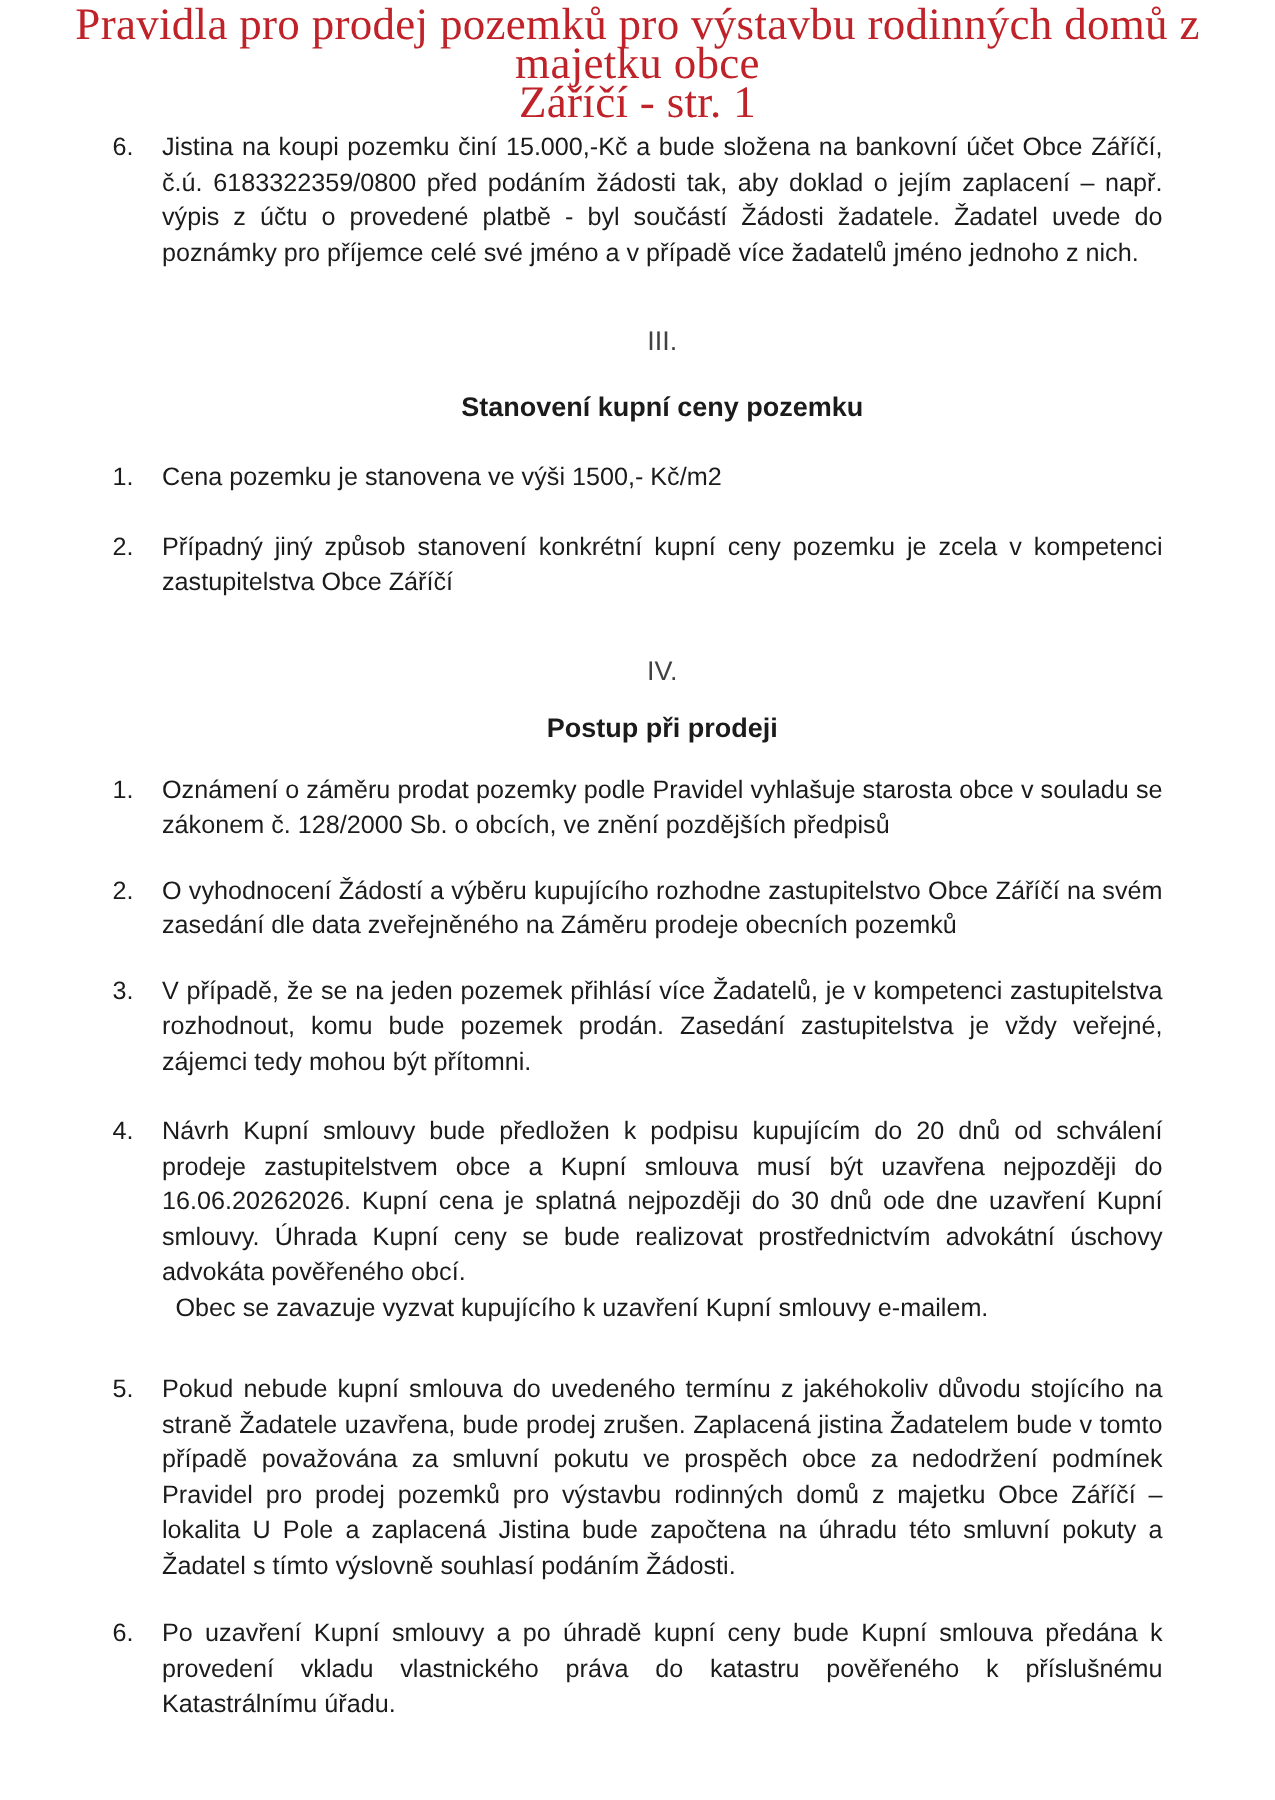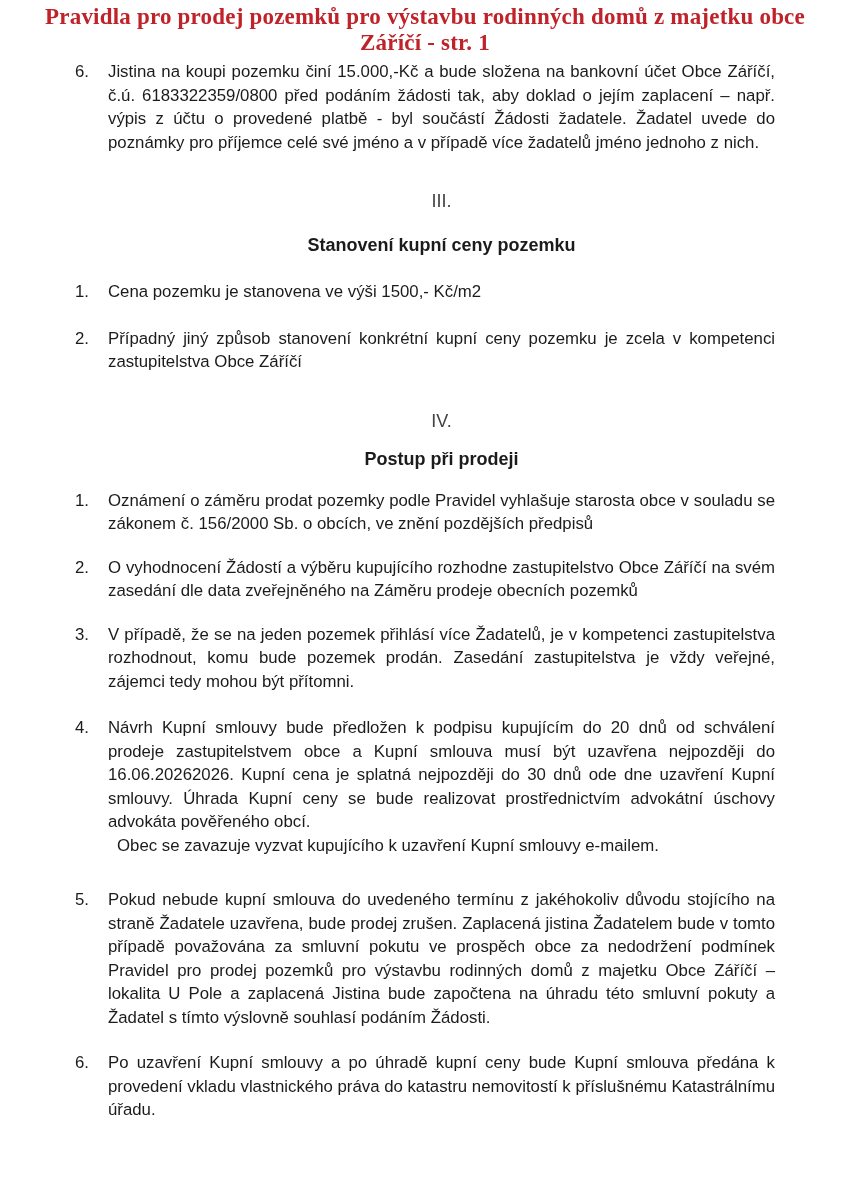--- a/index.html
+++ b/index.html
@@ -15,22 +15,22 @@
     box-sizing: border-box;
     padding-top: 4px;
     overflow: hidden;
     font-family: "Liberation Sans", sans-serif;
     font-size: 16.8px;
     line-height: 23.5px;
     color: #1b1b1b;
   }
   .doc-title {
     font-family: "Liberation Serif", serif;
-    font-weight: bold;
-    font-size: 23px;
+    font-weight: normal;
+    font-size: 30px;
     line-height: 26px;
     color: #bf2228;
     text-align: center;
     letter-spacing: 0.2px;
   }
   .content {
     margin-left: 75px;
     width: 700px;
   }
   .list-item {
@@ -116,21 +116,21 @@
         <div class="item-text">Případný jiný způsob stanovení konkrétní kupní ceny pozemku je zcela v kompetenci zastupitelstva Obce Záříčí</div>
       </div>
     </div>
 
     <div class="sec-numeral mt-s4-num">IV.</div>
     <div class="sec-heading mt-s4-head">Postup při prodeji</div>
 
     <div class="list-item mt-s4-i1">
       <div class="item-number">1.</div>
       <div class="item-body">
-        <div class="item-text">Oznámení o záměru prodat pozemky podle Pravidel vyhlašuje starosta obce v souladu se zákonem č. 156/2000 Sb. o obcích, ve znění pozdějších předpisů</div>
+        <div class="item-text">Oznámení o záměru prodat pozemky podle Pravidel vyhlašuje starosta obce v souladu se zákonem č. 128/2000 Sb. o obcích, ve znění pozdějších předpisů</div>
       </div>
     </div>
 
     <div class="list-item mt-s4-i2">
       <div class="item-number">2.</div>
       <div class="item-body">
         <div class="item-text">O vyhodnocení Žádostí a výběru kupujícího rozhodne zastupitelstvo Obce Záříčí na svém zasedání dle data zveřejněného na Záměru prodeje obecních pozemků</div>
       </div>
     </div>
 
@@ -152,18 +152,18 @@
     <div class="list-item mt-s4-i5">
       <div class="item-number">5.</div>
       <div class="item-body">
         <div class="item-text">Pokud nebude kupní smlouva do uvedeného termínu z jakéhokoliv důvodu stojícího na straně Žadatele uzavřena, bude prodej zrušen. Zaplacená jistina Žadatelem bude v tomto případě považována za smluvní pokutu ve prospěch obce za nedodržení podmínek Pravidel pro prodej pozemků pro výstavbu rodinných domů z majetku Obce Záříčí – lokalita U Pole a zaplacená Jistina bude započtena na úhradu této smluvní pokuty a Žadatel s tímto výslovně souhlasí podáním Žádosti.</div>
       </div>
     </div>
 
     <div class="list-item mt-s4-i6">
       <div class="item-number">6.</div>
       <div class="item-body">
-        <div class="item-text">Po uzavření Kupní smlouvy a po úhradě kupní ceny bude Kupní smlouva předána k provedení vkladu vlastnického práva do katastru nemovitostí k příslušnému Katastrálnímu úřadu.</div>
+        <div class="item-text">Po uzavření Kupní smlouvy a po úhradě kupní ceny bude Kupní smlouva předána k provedení vkladu vlastnického práva do katastru pověřeného k příslušnému Katastrálnímu úřadu.</div>
       </div>
     </div>
 
   </div>
 </div>
 
 </body></html>

